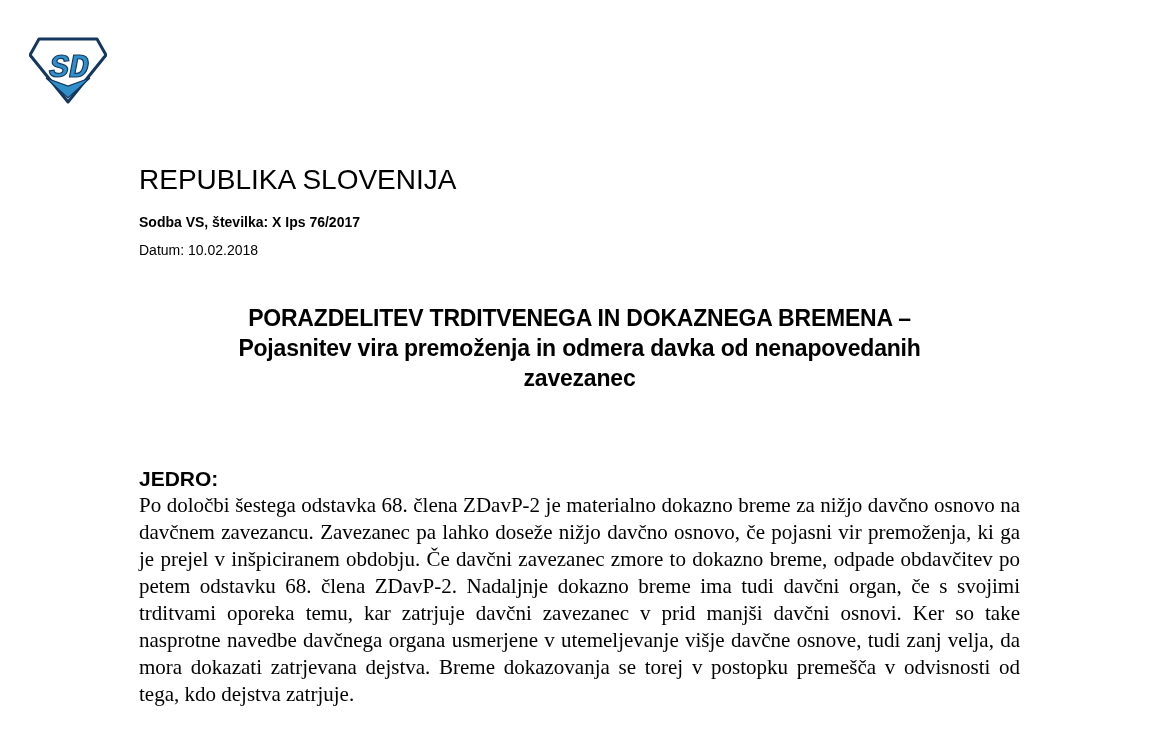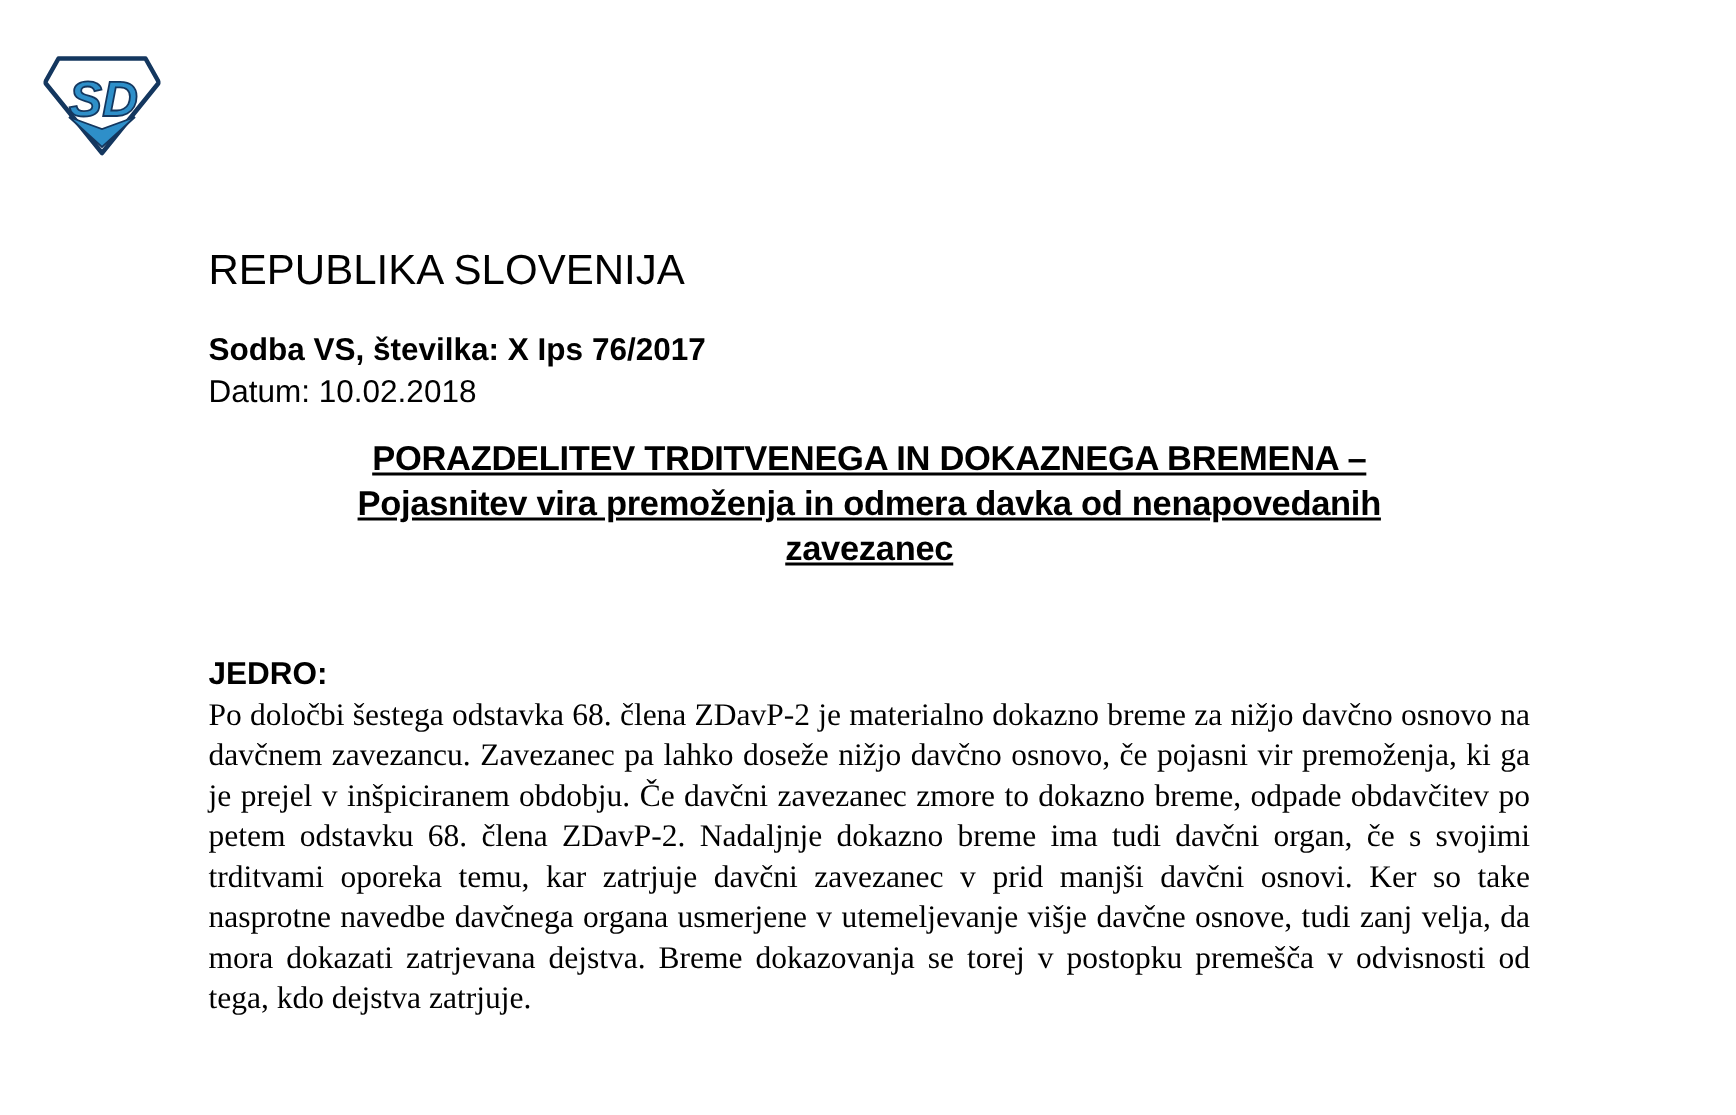--- a/index.html
+++ b/index.html
@@ -15,51 +15,51 @@
     overflow: hidden;
     font-family: "Liberation Sans", sans-serif;
     color: #000000;
   }
   .logo {
     position: absolute;
     left: 29px;
     top: 36px;
     width: 78px;
     height: 68px;
+    font-family: Liberation Mono, monospace;
   }
   .content {
     position: absolute;
     left: 139px;
     top: 0;
     width: 881px;
   }
   .org {
     margin-top: 166px;
     font-size: 28px;
     line-height: 28px;
   }
   .docmeta {
-    margin-top: 26px;
-    font-size: 21px;
+    margin-top: 14px;
+    font-size: 14px;
     line-height: 28px;
   }
   .doc-number {
     font-weight: bold;
   }
   .title {
-    margin-top: 14px;
+    margin-top: 39px;
     font-size: 23px;
     line-height: 30px;
     font-weight: bold;
     text-align: center;
     letter-spacing: -0.2px;
-    text-decoration: underline;
   }
   .jedro-label {
-    margin-top: 56px;
+    margin-top: 72px;
     font-size: 21px;
     line-height: 27px;
     font-weight: bold;
   }
   .jedro-text {
     margin: 0;
     font-size: 21px;
     line-height: 27px;
     text-align: justify;
     font-family: Liberation Serif, serif;

